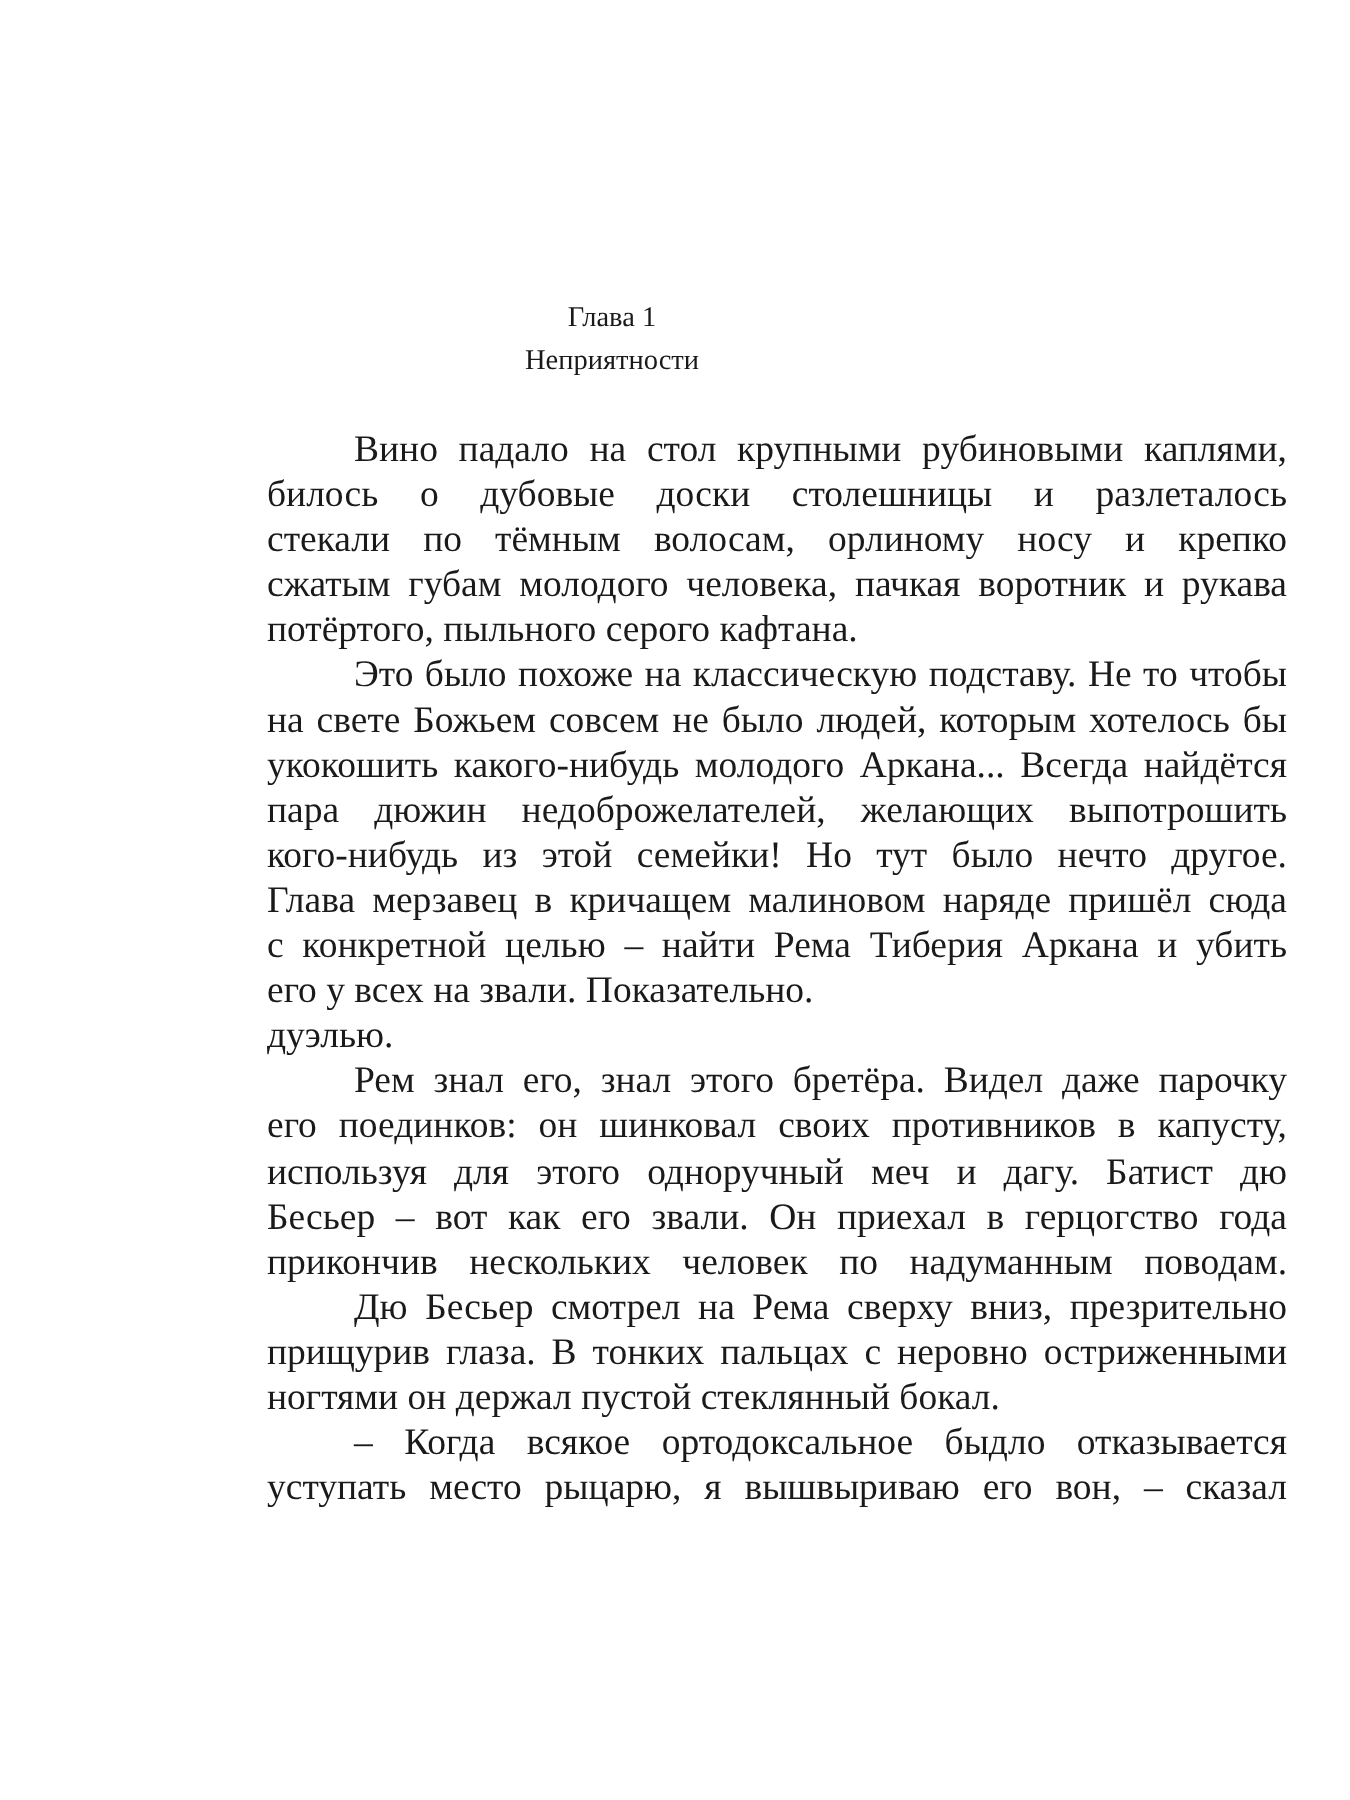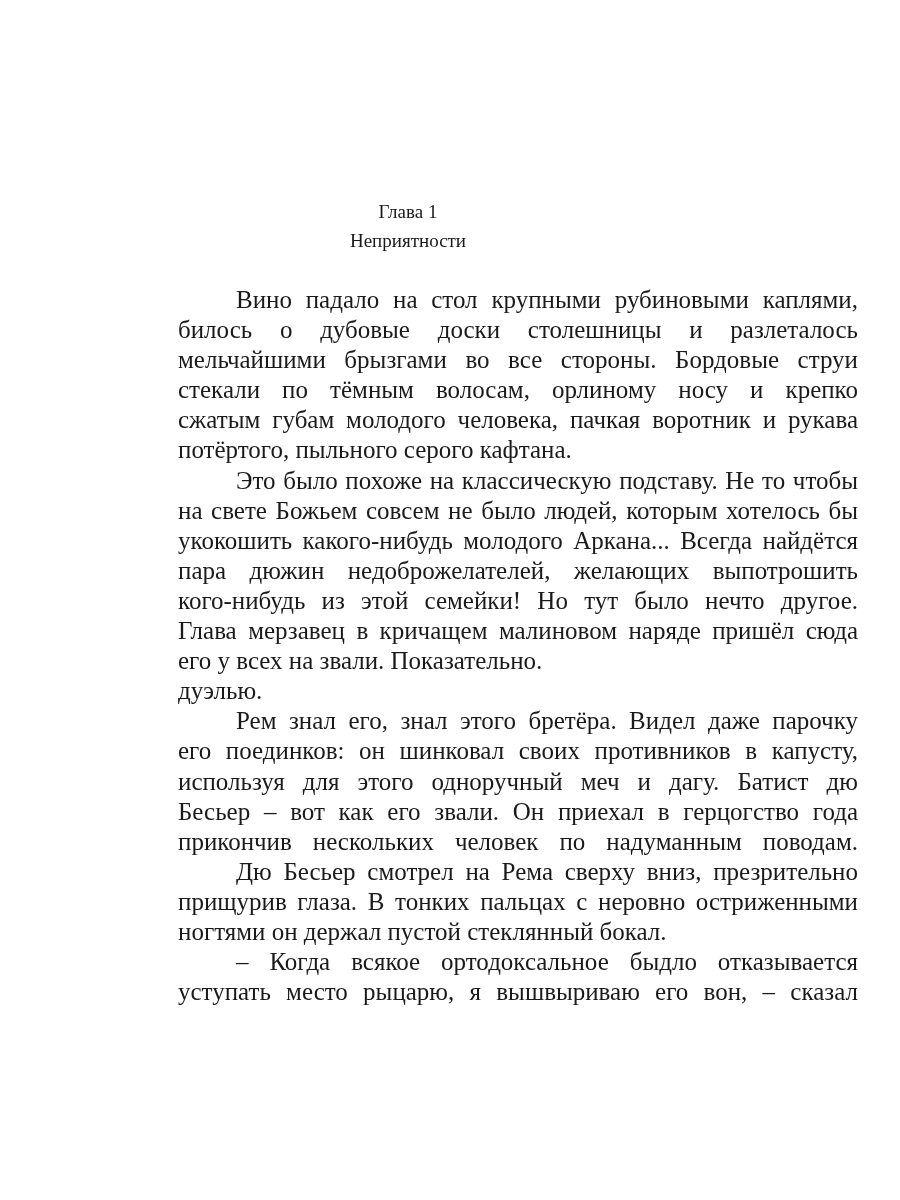--- a/index.html
+++ b/index.html
@@ -57,30 +57,30 @@
 <div class="page">
 
   <div class="chapter-heading">
     <div>Глава 1</div>
     <div>Неприятности</div>
   </div>
 
   <div class="body-text">
     <span class="line indent">Вино падало на стол крупными рубиновыми каплями,</span>
     <span class="line">билось о дубовые доски столешницы и разлеталось</span>
-    <span class="line">мельчайшими брызгами во все стороны. Бордовые струи</span>
     <span class="line">стекали по тёмным волосам, орлиному носу и крепко</span>
     <span class="line">сжатым губам молодого человека, пачкая воротник и рукава</span>
     <span class="line last">потёртого, пыльного серого кафтана.</span>
     <span class="line indent">Это было похоже на классическую подставу. Не то чтобы</span>
     <span class="line">на свете Божьем совсем не было людей, которым хотелось бы</span>
     <span class="line">укокошить какого-нибудь молодого Аркана... Всегда найдётся</span>
     <span class="line">пара дюжин недоброжелателей, желающих выпотрошить</span>
     <span class="line">кого-нибудь из этой семейки! Но тут было нечто другое.</span>
     <span class="line">Глава мерзавец в кричащем малиновом наряде пришёл сюда</span>
+    <span class="line">с конкретной целью – найти Рема Тиберия Аркана и убить</span>
     <span class="line last">его у всех на звали. Показательно.</span>
     <span class="line last">дуэлью.</span>
     <span class="line indent">Рем знал его, знал этого бретёра. Видел даже парочку</span>
     <span class="line">его поединков: он шинковал своих противников в капусту,</span>
     <span class="line">используя для этого одноручный меч и дагу. Батист дю</span>
     <span class="line">Бесьер – вот как его звали. Он приехал в герцогство года</span>
     <span class="line">прикончив нескольких человек по надуманным поводам.</span>
     <span class="line indent">Дю Бесьер смотрел на Рема сверху вниз, презрительно</span>
     <span class="line">прищурив глаза. В тонких пальцах с неровно остриженными</span>
     <span class="line last">ногтями он держал пустой стеклянный бокал.</span>

